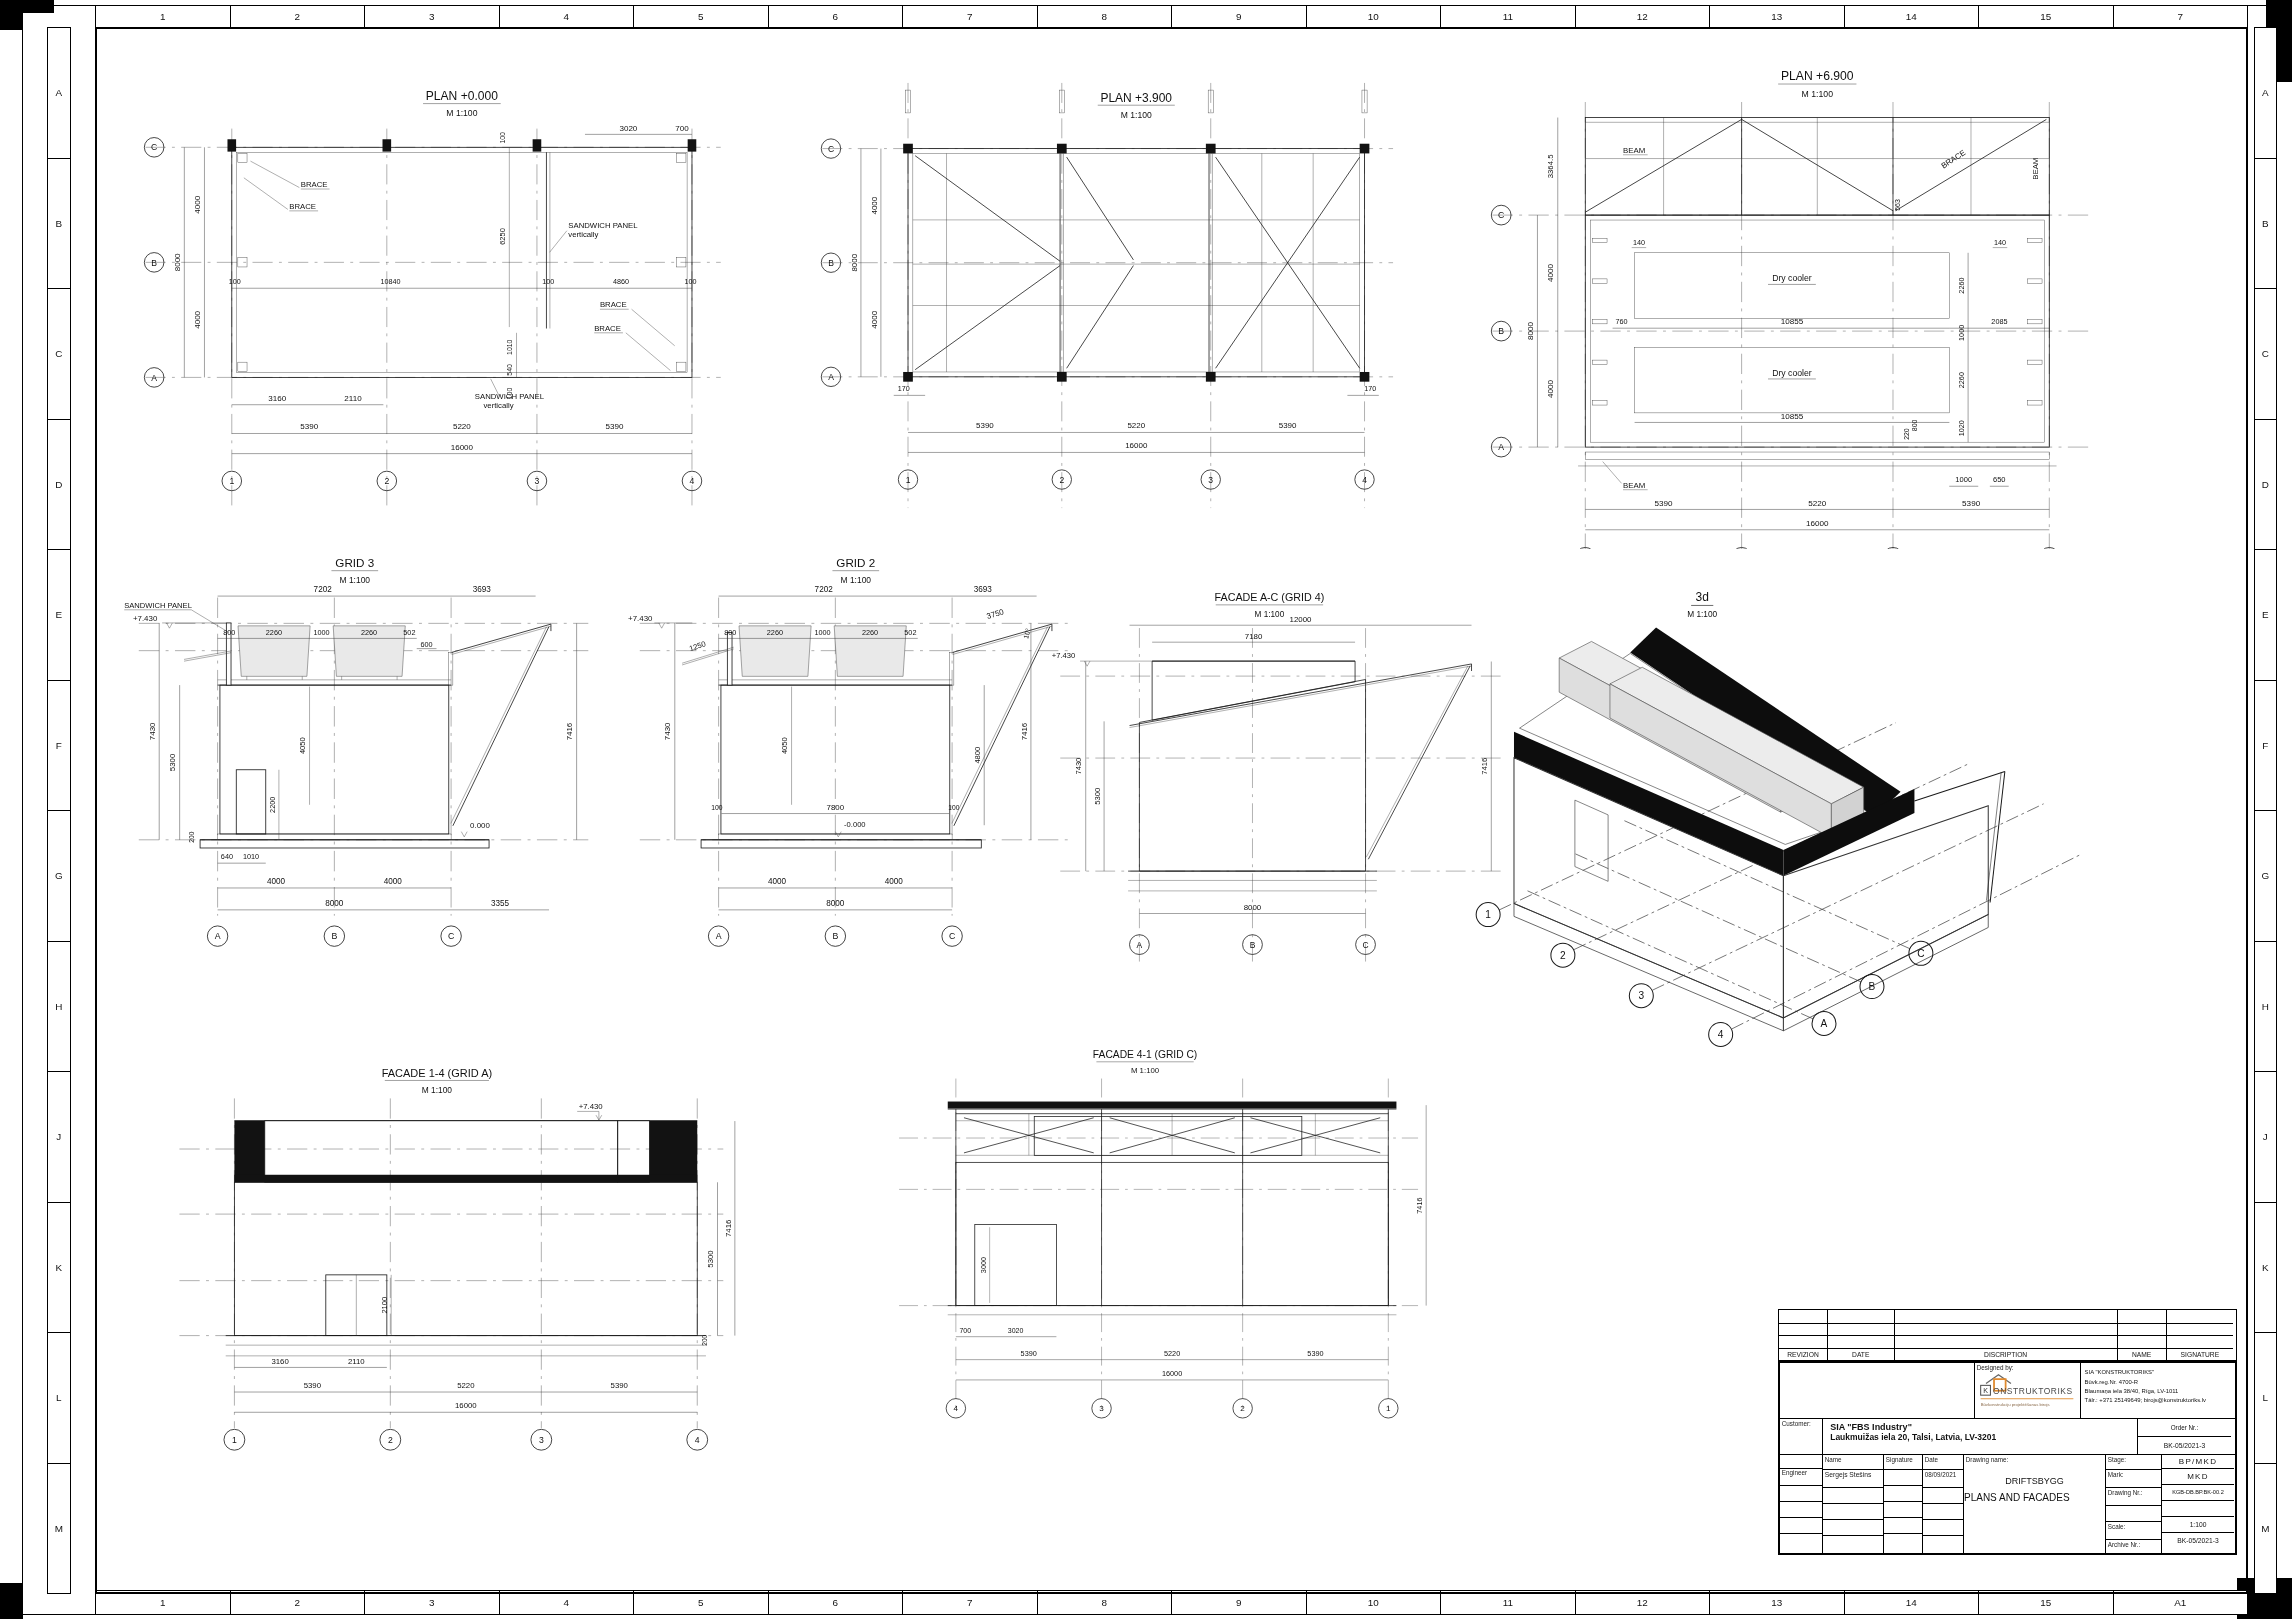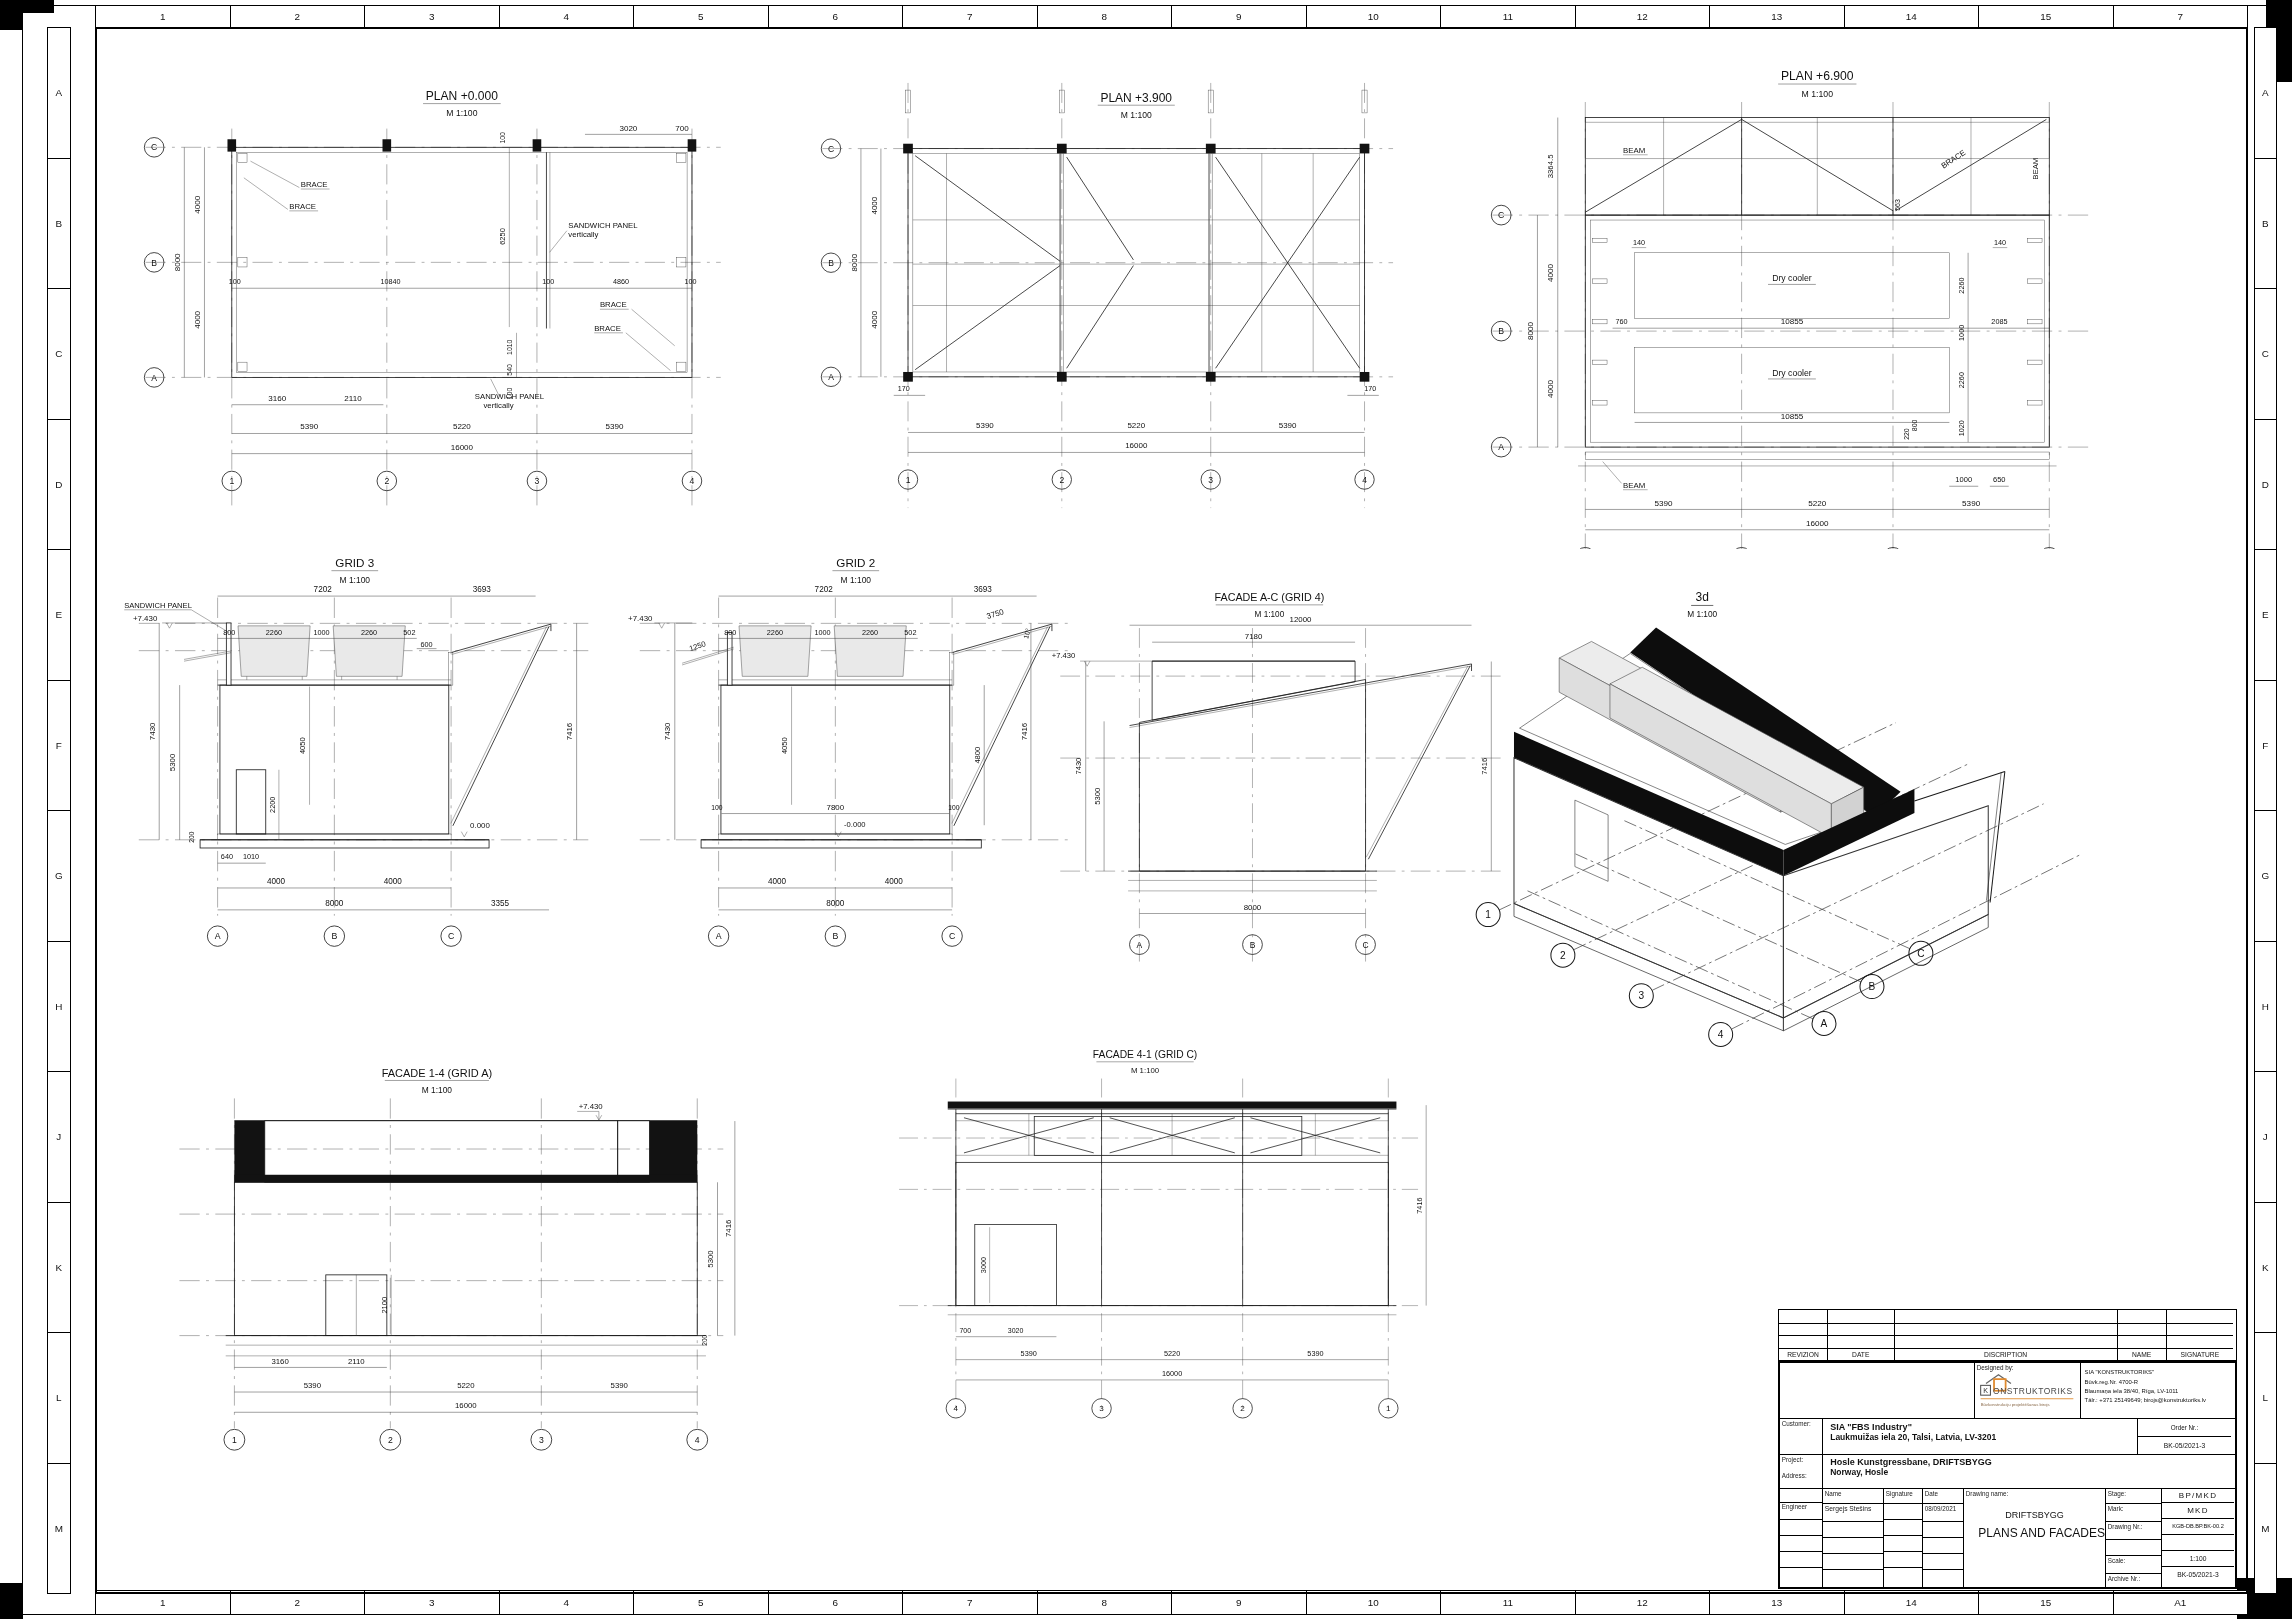--- a/index.html
+++ b/index.html
@@ -931,30 +931,20 @@
         <div class="cell bR" style="width:315px;padding-top:2.7px">
           <div class="bigv">SIA "FBS Industry"</div>
           <div class="med">Laukmuižas iela 20, Talsi, Latvia, LV-3201</div>
         </div>
         <div class="cell" style="width:93px">
           <div class="ctr bB" style="height:17px;font-size:6.3px">Order Nr.:</div>
           <div class="ctr" style="height:17px;font-size:6.7px">BK-05/2021-3</div>
         </div>
       </div>
 
-      <div class="row bB" style="height:34px">
-        <div class="cell bR" style="width:43px">
-          <div class="lab">Project:</div>
-          <div class="lab" style="margin-top:7.2px">Address:</div>
-        </div>
-        <div class="cell" style="width:410px;padding-top:1.8px">
-          <div class="bigv">Hosle Kunstgressbane, DRIFTSBYGG</div>
-          <div class="med">Norway, Hosle</div>
-        </div>
-      </div>
 
       <div class="row" style="height:98px">
         <div class="cell bR" style="width:43px">
           <div class="bB" style="height:12.5px"></div>
           <div class="bB lab" style="height:15px">Engineer</div>
           <div class="bB" style="height:15px"></div>
             <div class="bB" style="height:15px"></div>
           <div class="bB" style="height:15px"></div>
             <div style="height:15px"></div>
         </div>
@@ -978,21 +968,21 @@
           <div class="bB lab" style="height:12.5px">Date</div>
           <div class="bB lab" style="height:15px;font-size:6.3px">08/09/2021</div>
           <div class="bB" style="height:15px"></div>
             <div class="bB" style="height:15px"></div>
           <div class="bB" style="height:15px"></div>
             <div style="height:15px"></div>
         </div>
         <div class="cell bR" style="width:142px;position:relative">
           <div class="lab">Drawing name:</div>
           <div style="text-align:center;margin-top:12.5px;font-size:9px">DRIFTSBYGG</div>
-          <div style="text-align:right;margin-top:5.4px;font-size:12px">PLANS AND FACADES</div>
+          <div style="text-align:left;margin-top:5.4px;font-size:10px">PLANS AND FACADES</div>
         </div>
         <div class="cell bR" style="width:56px">
           <div class="bB lab" style="height:12.5px">Stage:</div>
           <div class="bB lab" style="height:15px">Mark:</div>
           <div class="bB lab" style="height:15px">Drawing Nr.:</div>
           <div class="bB" style="height:15px"></div>
           <div class="bB lab" style="height:15px">Scale:</div>
           <div class="lab" style="height:15px">Archive Nr.:</div>
         </div>
         <div class="cell" style="width:72px">

